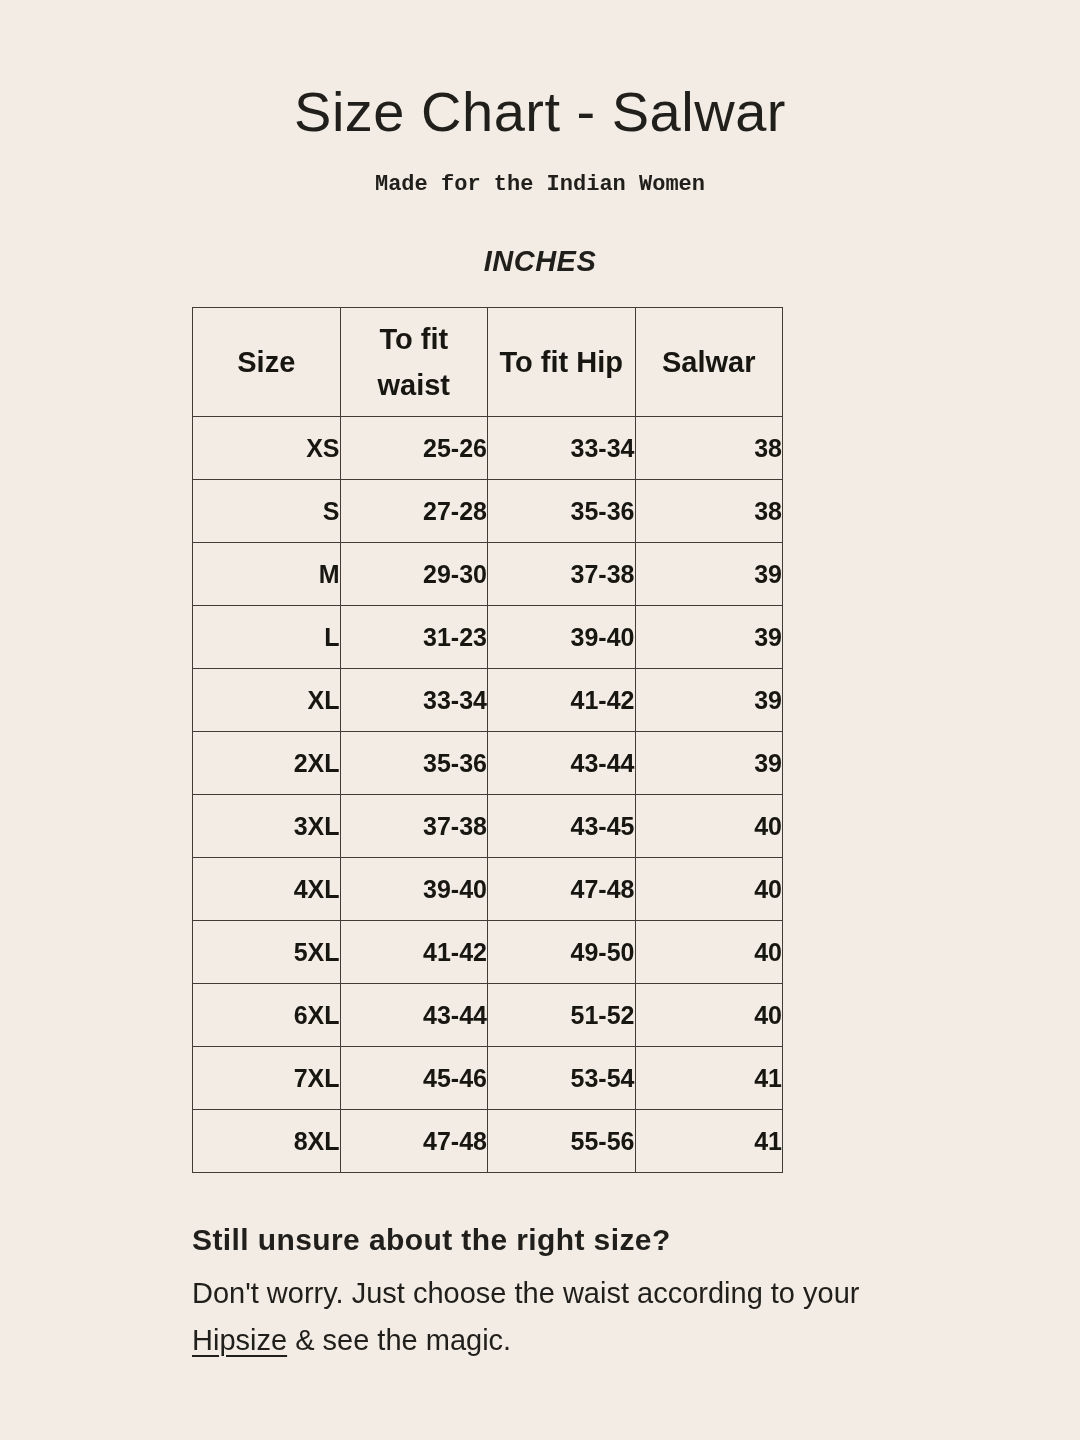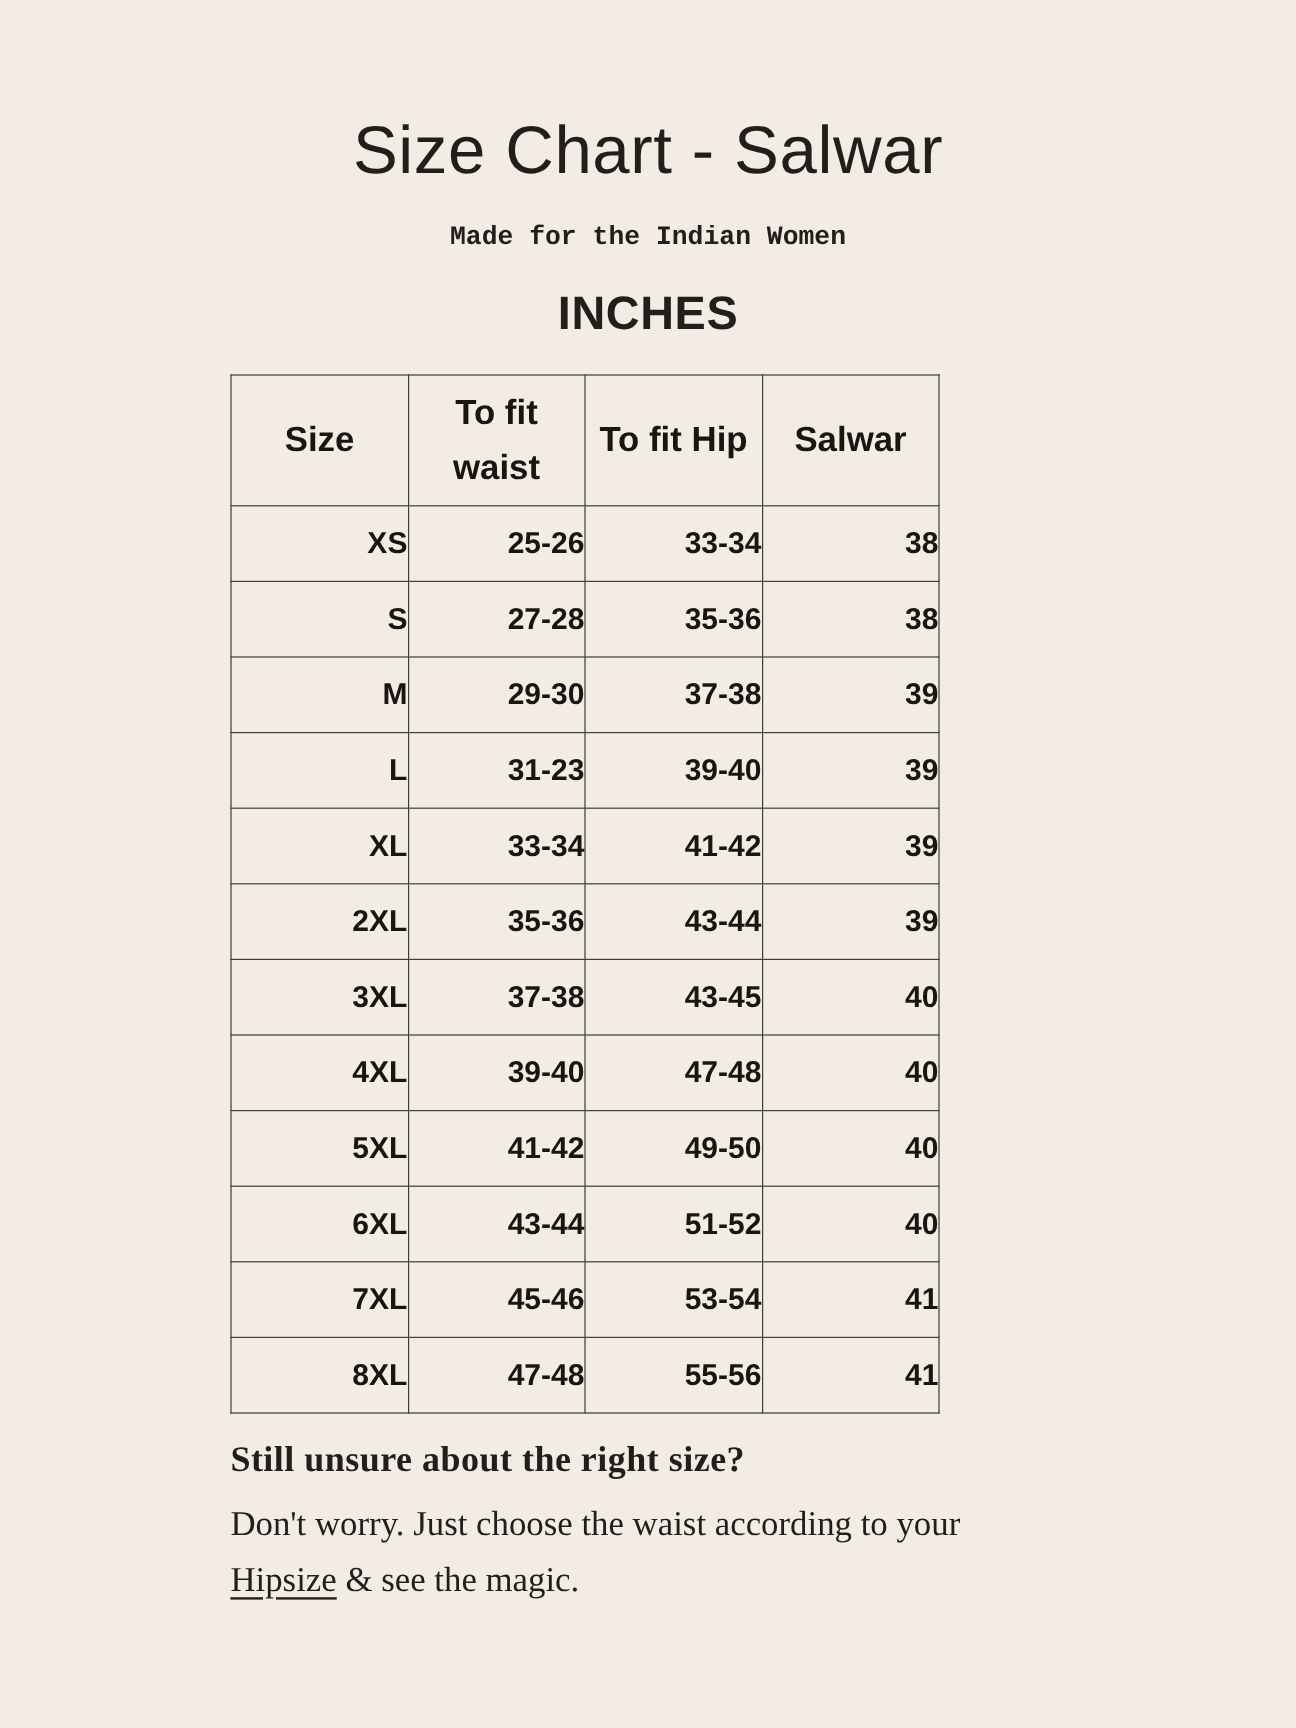--- a/index.html
+++ b/index.html
@@ -16,44 +16,45 @@
     color: var(--text);
     font-family: "Liberation Sans", sans-serif;
   }
   .page {
     position: relative;
     width: 1080px;
     height: 1440px;
     overflow: hidden;
   }
   .title {
-    margin: 13px;
+    margin: 0;
     padding-top: 84px;
     text-align: center;
     font-size: 56px;
     font-weight: 400;
     line-height: 1;
     letter-spacing: 0.5px;
     color: var(--text);
   }
   .subtitle {
     margin-top: 34px;
     text-align: center;
     font-size: 22px;
     font-weight: 700;
     line-height: 1;
     font-family: Liberation Mono, monospace;
   }
   .unit {
-    margin-top: 33px;
-    text-align: center;
-    font-size: 39px;
+    margin-top: 51px;
+    text-align: center;
+    font-size: 29px;
     font-weight: 700;
     line-height: 1;
     letter-spacing: 0.5px;
+    font-style: italic;
   }
   table.size-table {
     border-collapse: collapse;
     table-layout: fixed;
     width: 591px;
     margin: 31px 0 0 192px;
   }
   .size-table th,
   .size-table td {
     border: 1px solid var(--border);
@@ -68,23 +69,22 @@
     font-size: 29px;
     line-height: 1.6;
     white-space: pre-line;
   }
   .size-table td {
     height: 63px;
     font-size: 25px;
     text-align: right;
   }
   .footer {
-    margin: 22px 0 0 192px;
+    margin: 50px 0 0 192px;
     width: 700px;
-    font-family: Liberation Serif, serif;
   }
   .footer-heading {
     font-size: 30px;
     font-weight: 700;
     letter-spacing: 0.4px;
     line-height: 1.1;
   }
   .footer-text {
     margin: 14px 0 0 0;
     font-size: 29px;

